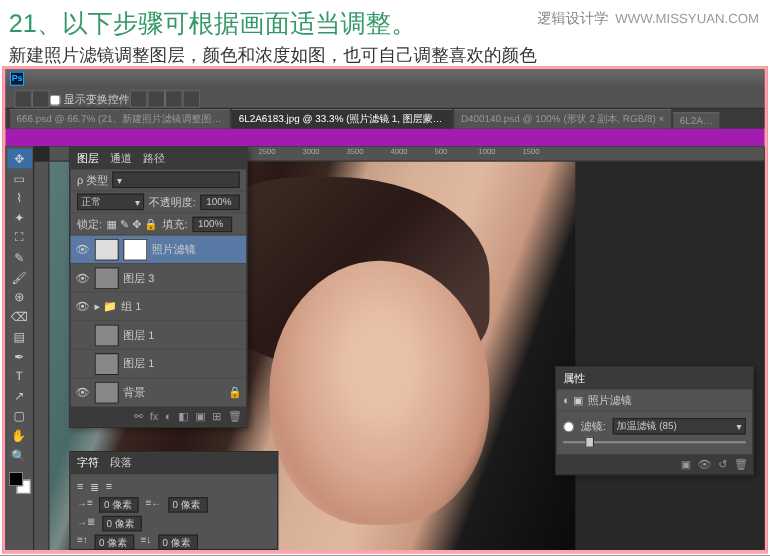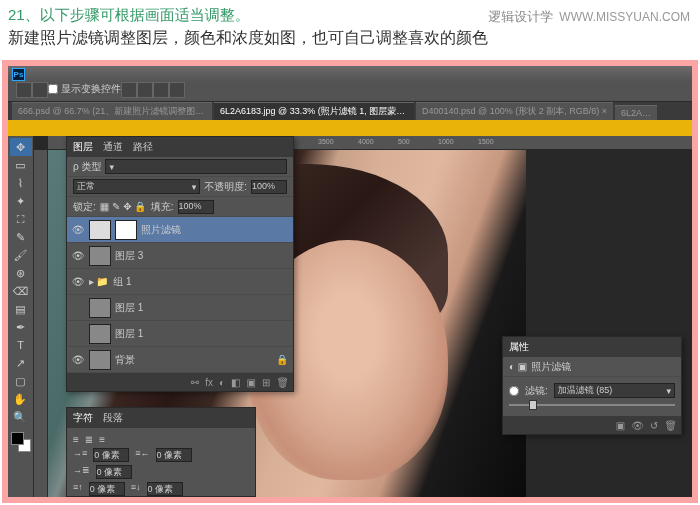--- a/index.html
+++ b/index.html
@@ -1,53 +1,53 @@
 <!DOCTYPE html>
 <html><head>
 <meta charset="utf-8">
 <style>
 *{margin:0;padding:0;box-sizing:border-box;font-family:"Microsoft YaHei",SimSun,sans-serif}
 body{width:700px;height:505px;background:#fff;overflow:hidden;position:relative}
 .tutorial-header{padding:6px 8px;background:#fff}
-.step-title{font-size:15px;color:#339966;margin-bottom:3px}
+.step-title{font-size:23px;color:#339966;margin-bottom:3px}
 .step-desc{font-size:16px;color:#333}
 .watermark-top{position:absolute;top:8px;right:10px;font-size:12px;color:#999}
 .watermark-top .brand{color:#888;font-size:13px;margin-right:6px}
-.ps-window{position:absolute;top:60px;left:2px;right:2px;bottom:2px;background:#eab308;border:6px solid #fca5a5}
+.ps-window{position:absolute;top:60px;left:2px;right:2px;bottom:2px;background:#a21caf;border:3px solid #fca5a5}
 .ps-titlebar{height:16px;background:linear-gradient(#6a6a6a,#535353);display:flex;align-items:center;padding:0 4px}
 .ps-logo{width:13px;height:13px;background:#001e36;border:1px solid #31a8ff;color:#31a8ff;font-size:8px;font-weight:bold;text-align:center;line-height:11px;margin-right:4px}
 .ps-menubar{height:16px;background:#535353;display:flex;align-items:center;padding:0 4px;gap:8px;font-size:10px;color:#ccc;border-bottom:1px solid #3a3a3a}
 .ps-menubar span{cursor:pointer}
-.ps-options{height:20px;background:#535353;display:flex;align-items:flex-start;padding:0 8px;gap:0;font-size:10px;color:#ccc;border-bottom:1px solid #2a2a2a}
+.ps-options{height:20px;background:#535353;display:flex;align-items:flex-end;padding:0 8px;gap:0;font-size:10px;color:#ccc;border-bottom:1px solid #2a2a2a}
 .opt-icon{width:16px;height:16px;background:#444;border:1px solid #666}
 .opt-check{display:flex;align-items:center;gap:3px}
 .opt-check input{width:10px;height:10px}
 .ps-tabbar{height:18px;background:#3a3a3a;display:flex;align-items:flex-end;padding:0 4px;font-size:9px;color:#999;gap:2px;overflow:hidden;white-space:nowrap}
 .tab{padding:2px 6px;background:#535353;border-top:1px solid #666;max-width:200px;overflow:hidden;text-overflow:ellipsis}
 .tab.active{background:#333;color:#fff}
 .ps-body{position:absolute;top:70px;left:0;right:0;bottom:0;display:flex;background:#282828}
 .toolbox{width:26px;background:#535353;border-right:1px solid #2a2a2a;display:flex;flex-direction:column;align-items:center;padding-top:2px;gap:0}
 .tool{width:22px;height:18px;display:flex;align-items:center;justify-content:center;color:#ccc;font-size:11px;cursor:pointer}
 .tool.active{background:#3a6ea5}
 .tool-swatches{margin-top:6px;width:20px;height:20px;position:relative}
 .swatch-fg{width:13px;height:13px;background:#000;border:1px solid #888;position:absolute;top:0;left:0}
 .swatch-bg{width:13px;height:13px;background:#fff;border:1px solid #888;position:absolute;bottom:0;right:0}
 .canvas-area{flex:1;position:relative;background:#282828;overflow:hidden}
 .ruler-h{position:absolute;top:0;left:14px;right:0;height:14px;background:#535353;border-bottom:1px solid #2a2a2a;font-size:7px;color:#aaa;overflow:hidden}
 .ruler-h span{position:absolute;top:2px}
 .ruler-v{position:absolute;top:14px;left:0;width:14px;bottom:0;background:#535353;border-right:1px solid #2a2a2a}
 .canvas-img{position:absolute;top:14px;left:14px;width:478px;height:358px;background:linear-gradient(110deg,#5a7a78 0%,#4a6a68 18%,#7a8a88 22%,#3a2520 26%,#2a1815 35%,#3a2822 42%,#c8a088 48%,#d8b098 55%,#e0b8a0 65%,#c89880 75%,#1a1a1a 82%,#0a0a0a 100%)}
 .face-overlay{position:absolute;top:90px;left:200px;width:200px;height:240px;background:radial-gradient(ellipse at 50% 40%,#e8c0a8 20%,#d8a890 50%,#c89078 70%,transparent 90%);border-radius:50% 50% 45% 45%}
 .hair-overlay{position:absolute;top:14px;left:120px;width:280px;height:180px;background:linear-gradient(135deg,#3a2822 20%,#2a1815 50%,#4a3530 80%);border-radius:40% 50% 30% 60%}
-.panel-stack{position:absolute;top:0;left:32px;width:228px;background:#535353;border:1px solid #2a2a2a;box-shadow:2px 2px 6px rgba(0,0,0,.4);font-size:10px;color:#ccc}
+.panel-stack{position:absolute;top:0;left:32px;width:162px;background:#535353;border:1px solid #2a2a2a;box-shadow:2px 2px 6px rgba(0,0,0,.4);font-size:10px;color:#ccc}
 .panel-tabs{height:20px;background:#3a3a3a;display:flex;align-items:center;padding:0 6px;gap:10px}
 .panel-tabs span:first-child{color:#fff}
 .panel-row{height:20px;display:flex;align-items:center;padding:0 6px;gap:4px;border-bottom:1px solid #4a4a4a}
 .dropdown{flex:1;height:15px;background:#3a3a3a;border:1px solid #222;font-size:9px;padding:0 3px;color:#ccc;display:flex;align-items:center;justify-content:space-between}
-.num-input{width:36px;height:14px;background:#3a3a3a;border:1px solid #222;color:#ccc;font-size:9px;text-align:left;padding-right:2px}
+.num-input{width:36px;height:14px;background:#3a3a3a;border:1px solid #222;color:#ccc;font-size:9px;text-align:center;padding-right:2px}
 .layer-list{max-height:160px;overflow:auto}
 .layer-item{height:26px;display:flex;align-items:center;padding:0 4px;gap:4px;border-bottom:1px solid #4a4a4a}
 .layer-item.selected{background:#5a7aa5}
 .eye{width:14px;height:14px;display:flex;align-items:center;justify-content:center;font-size:10px}
 .thumb{width:22px;height:20px;background:#888;border:1px solid #222}
 .thumb.adj{background:#ddd}
 .thumb.mask{background:#fff}
 .layer-name{font-size:10px}
 .panel-footer{height:18px;background:#3a3a3a;display:flex;align-items:center;justify-content:flex-end;padding:0 4px;gap:6px;font-size:10px;color:#999}
 .char-panel{position:absolute;bottom:0;left:32px;width:190px;height:90px;background:#535353;border:1px solid #2a2a2a;font-size:10px;color:#ccc}

